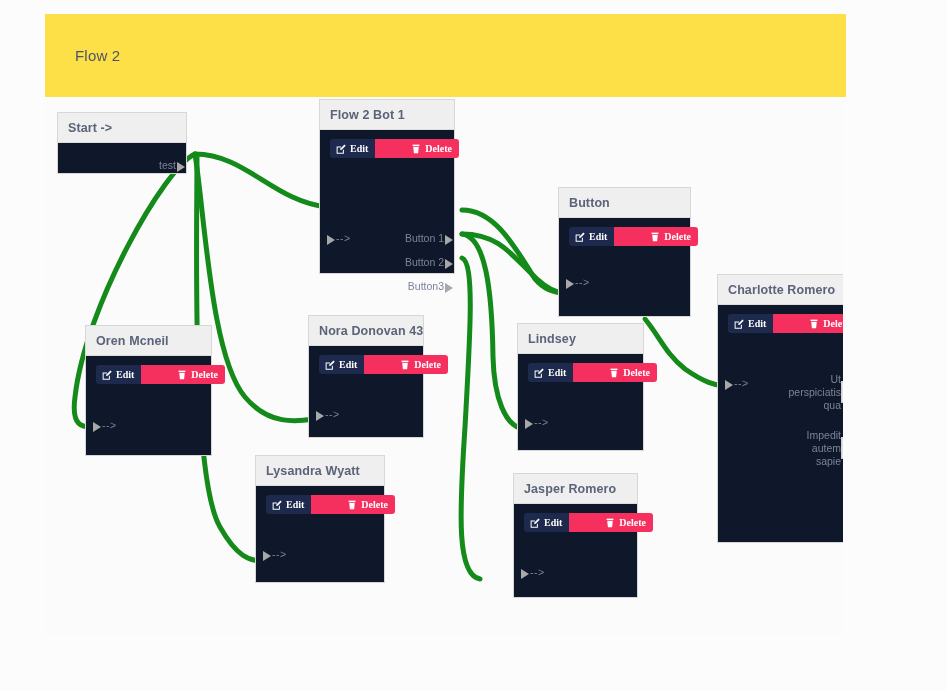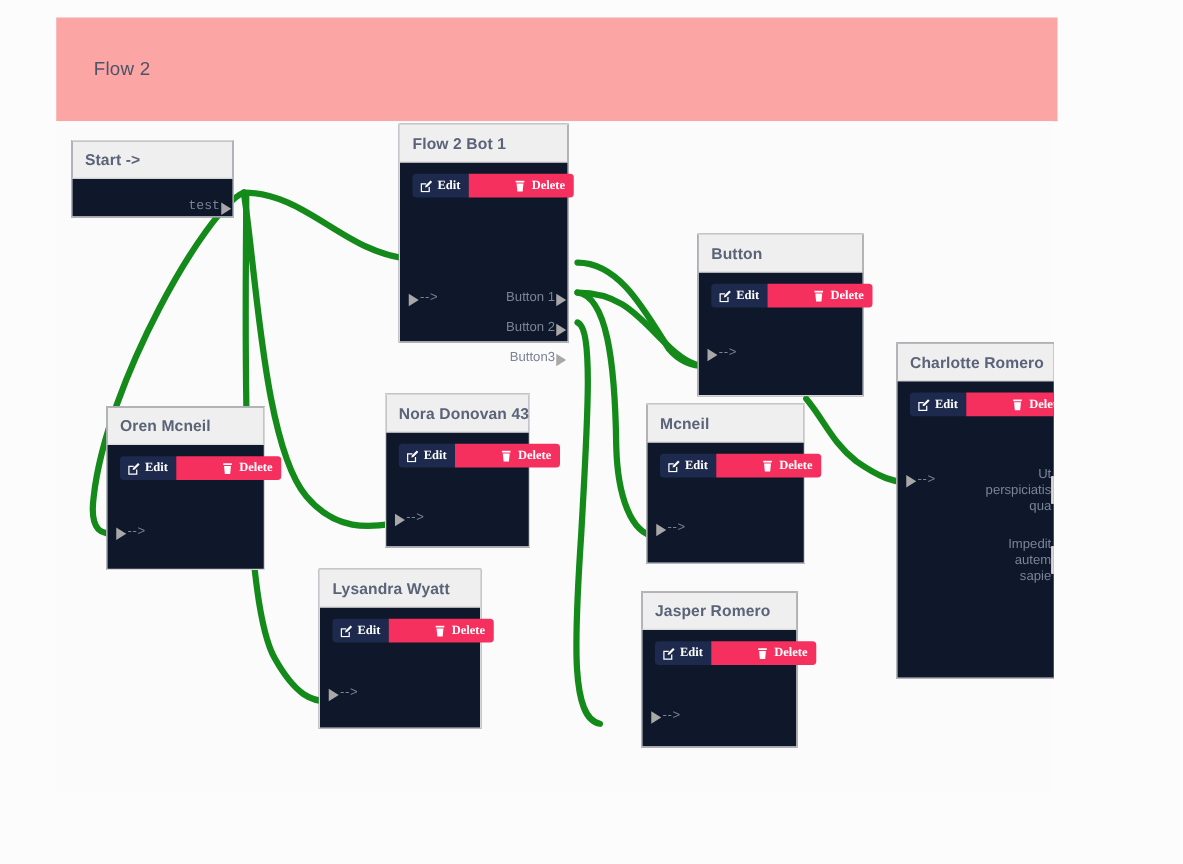--- a/index.html
+++ b/index.html
@@ -18,21 +18,21 @@
     position: absolute;
     left: 0; top: 0;
     width: 946px; height: 691px;
     background: #fcfcfc;
   }
   
   #header-bar {
     position: absolute;
     left: 45px; top: 14px;
     width: 801px; height: 83px;
-    background: #fca5a5;
+    background: #fde047;
   }
   #flow-title {
     position: absolute;
     left: 30px; top: 33px;
     font-size: 15px;
     color: #4c5468;
     letter-spacing: 0.2px;
   }
   
   #canvas {
@@ -144,21 +144,21 @@
   .port-tab {
     position: absolute;
     right: -3px;
     width: 3px; height: 22px;
     background: #e3e3e3;
     border: 1px solid #d0d0d0;
     box-sizing: border-box;
   }
   
   #node-start       { left: 12px;  top: 15px;  width: 130px; height: 62px; }
-  #node-start .node-body { height: 30px; font-family: Liberation Mono, monospace; }
+  #node-start .node-body { height: 30px; }
   #node-bot1        { left: 274px; top: 2px;   width: 136px; height: 175px; }
   #node-bot1 .node-body { height: 144px; }
   #node-brett       { left: 513px; top: 90px;  width: 133px; height: 130px; }
   #node-brett .node-body { height: 99px; }
   #node-oren        { left: 40px;  top: 228px; width: 127px; height: 131px; }
   #node-oren .node-body { height: 100px; }
   #node-nora        { left: 263px; top: 218px; width: 116px; height: 123px; text-align: right; }
   #node-nora .node-body { height: 92px; }
   #node-lindsey     { left: 472px; top: 226px; width: 127px; height: 128px; }
   #node-lindsey .node-body { height: 97px; }
@@ -350,21 +350,21 @@
         </div>
         <div class="port-label port-in" style="top:62px;">
           <span class="marker marker-in" style="top:3px;"></span>
           <span>--&gt;</span>
         </div>
       </div>
     </div>
 
     <div class="node" id="node-lindsey">
       <div class="node-header">
-        <span class="node-title">Mcneil</span>
+        <span class="node-title">Lindsey</span>
       </div>
       <div class="node-body">
         <div class="btn-row">
           <div class="btn btn-edit">
             <span class="gi">
                 <svg viewBox="0 0 16 16" width="10" height="10">
                   <path fill="#ffffff" d="M1 4h7v1.6H2.6V14h8.4V9h1.6v6.6H1z"></path>
                   <path fill="#ffffff" d="M13.5 0.6l2 2-6.4 6.4-2.6.6.6-2.6z"></path>
                 </svg>
               </span>

